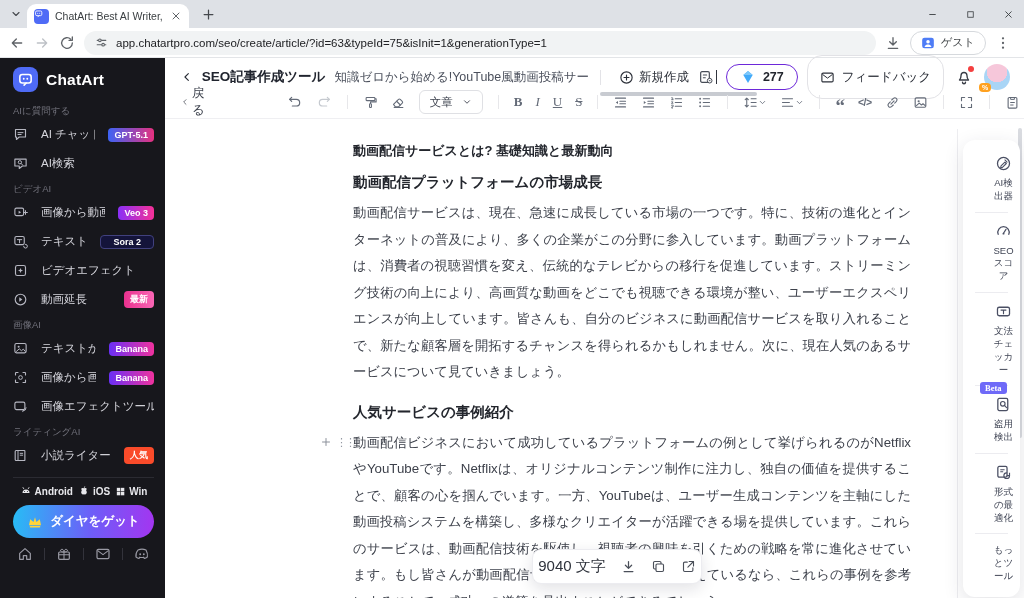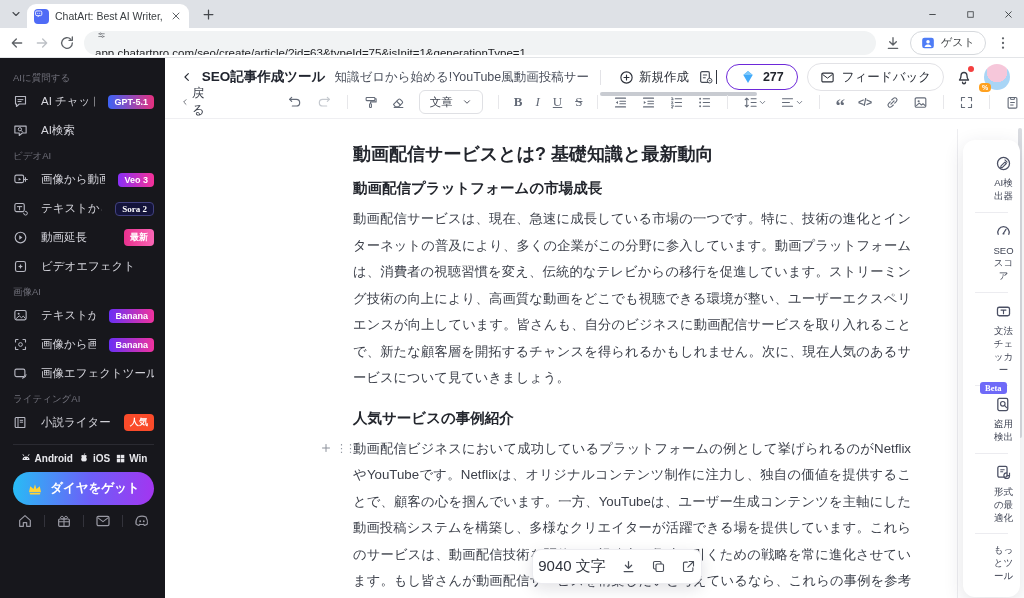--- a/index.html
+++ b/index.html
@@ -15,38 +15,38 @@
   .tab-fav { width:15px; height:15px; flex:none; }
   .tab-title { flex:1; font-size:10.5px; color:#3c4043; white-space:nowrap; overflow:hidden; }
   .tab-close { color:#5f6368; width:12px; height:12px; flex:none; }
   .newtab-btn { position:absolute; left:201px; top:7px; width:15px; height:15px; color:#45484d; }
   .win-controls { position:absolute; right:10px; top:0; height:28px; display:flex; align-items:center; gap:27px; color:#3c4043; }
   .win-controls span { width:11px; height:11px; display:flex; align-items:center; justify-content:center; }
 
   .urlrow { position:absolute; top:28px; left:0; right:0; height:30px; background:#fff; border-bottom:1px solid #e3e5e8; display:flex; align-items:center; padding:0 9px; gap:9px; }
   .nav-ic { color:#5f6368; width:16px; height:16px; flex:none; }
   .nav-ic.disabled { color:#bdc1c6; }
-  .url-pill { height:24px; width:792px; background:#f1f3f4; border-radius:12px; display:flex; gap:8px; padding:0 11px;flex-direction:column; }
+  .url-pill { height:24px; width:792px; background:#f1f3f4; border-radius:12px; display:flex; align-items:center; gap:8px; padding:0 11px; }
   .url-text { font-size:11.5px; color:#202124; white-space:nowrap; overflow:hidden; }
   .guest-pill { height:24px; border:1px solid #d6d9dd; border-radius:13px; display:flex; align-items:center; gap:6px; padding:0 10px; }
   .guest-label { font-size:11px; color:#3c4043; }
 
   
   .sidebar { position:absolute; left:0; top:58px; width:165px; bottom:0; background:#17171c; display:flex; flex-direction:column; padding:9px 11px 4px 13px; color:#d3d3da; }
   .brand { display:flex; align-items:center; gap:8px; margin-bottom:8px; }
   .brand-logo { width:25px; height:25px; border-radius:8px; background:#4f6bf6; display:flex; align-items:center; justify-content:center; color:#fff; flex:none; }
   .brand-name { font-size:15.5px; font-weight:bold; color:#fff; letter-spacing:.2px; }
   .sb-section { font-size:9.5px; color:#70707a; margin:5px 0 2px; }
   .sb-item { display:flex; align-items:center; gap:13px; height:29px; font-size:11.5px; color:#d6d6dd; cursor:pointer; }
   .sb-item .ic { color:#b6b7c1; flex:none; }
   .sb-item .lbl { white-space:nowrap; overflow:hidden; }
   .badge { margin-left:auto; font-size:9px; font-weight:bold; color:#fff; padding:2px 6px; border-radius:4px; white-space:nowrap; flex:none; }
   .badge.gpt    { background:linear-gradient(90deg,#3d63f5,#e5317f); }
   .badge.veo    { background:linear-gradient(90deg,#8a2ff7,#f53197); }
-  .badge.sora   { background:#14143a; border:1px solid #41417e; padding:1px 6px;font-family:Liberation Serif, serif; }
+  .badge.sora   { background:#14143a; border:1px solid #41417e; padding:1px 12px; }
   .badge.newest { background:linear-gradient(90deg,#e9318e,#fa66b5); }
   .badge.banana { background:linear-gradient(90deg,#6a2ff5,#f0329e); }
   .badge.hot    { background:#fa4b2a; }
   .sb-div { height:1px; background:#2b2b32; margin:7px 0 6px; }
   .platforms { display:flex; align-items:center; justify-content:center; gap:5px; margin:1px 0 8px; }
   .plat { display:flex; align-items:center; gap:3px; font-size:10px; font-weight:bold; color:#e8e8ec; }
   .plat .ic { color:#e8e8ec; }
   .cta-btn { height:33px; border-radius:17px; background:linear-gradient(95deg,#27bdf5,#6d5ef8 55%,#a435f0); display:flex; align-items:center; justify-content:center; gap:7px; color:#fff; font-size:12.5px; font-weight:bold; cursor:pointer; flex:none; }
   .sb-footer { display:flex; align-items:center; justify-content:space-between; padding:8px 4px 0; color:#9head; color:#9a9aa4; }
   .sb-footer .fdiv { width:1px; height:12px; background:#33333b; }
@@ -57,21 +57,21 @@
   .appheader { position:absolute; top:0; left:0; right:0; height:38px; display:flex; align-items:center; padding:0 14px 0 16px; gap:9px; }
   .hdr-back { color:#2a2e37; }
   .tool-title { font-size:13.5px; font-weight:bold; color:#20242e; white-space:nowrap; }
   .doc-title { font-size:12.5px; color:#4b505c; max-width:300px; white-space:nowrap; overflow:hidden; }
   .vsep { width:1px; height:15px; background:#e3e3e7; }
   .hspacer { flex:1; }
   .new-btn { display:flex; align-items:center; gap:5px; font-size:12.5px; color:#2b2f38; cursor:pointer; white-space:nowrap; }
   .rename-wrap { display:flex; align-items:center; gap:2px; color:#474c57; }
   .caret-bar { width:1px; height:14px; background:#30343d; }
   .credit-pill { height:26px; border:1px solid #6d28d9; border-radius:14px; display:flex; align-items:center; gap:7px; padding:0 13px; font-size:12.5px; font-weight:bold; color:#23262e; cursor:pointer; }
-  .fb-pill { height:28px; border:1px solid #e2e2e6; border-radius:15px; display:flex; align-items:center; gap:7px; padding:0 12px; font-size:12.5px; color:#2b2f38; cursor:pointer; white-space:nowrap; }
+  .fb-pill { height:44px; border:1px solid #e2e2e6; border-radius:15px; display:flex; align-items:center; gap:7px; padding:0 12px; font-size:12.5px; color:#2b2f38; cursor:pointer; white-space:nowrap; }
   .bell-wrap { position:relative; color:#383c45; margin:0 2px; }
   .bell-dot { position:absolute; right:-1px; top:-2px; width:6px; height:6px; border-radius:50%; background:#f43f3f; }
   .avatar { position:relative; width:26px; height:26px; border-radius:50%; background:radial-gradient(circle at 50% 30%,#f6c7da 0 46%,#a9d5f6 47% 100%); flex:none; cursor:pointer; }
   .avatar-badge { position:absolute; left:-5px; bottom:-2px; background:#ffa11f; color:#fff; font-size:7px; font-weight:bold; border-radius:4px; padding:1px 3px; }
   .hdr-scroll { position:absolute; left:435px; top:34px; width:157px; height:4px; border-radius:2px; background:#c8cbd1; }
 
   .toolbar { position:absolute; top:28px; left:0; right:0; height:33px; display:flex; align-items:center; padding:0 16px; border-bottom:1px solid #efeff2; color:#5f6673; }
   .tb-back { display:flex; align-items:center; gap:3px; font-size:12.5px; color:#3c414c; cursor:pointer; }
   .tb-icons { display:flex; align-items:center; gap:13px; margin-left:78px; }
   .tb-btn { display:flex; align-items:center; justify-content:center; color:#646b78; cursor:pointer; }
@@ -81,21 +81,21 @@
   .tb-letter.it { font-style:italic; font-weight:normal; }
   .tb-letter.un { text-decoration:underline; font-weight:normal; }
   .tb-letter.st { text-decoration:line-through; font-weight:normal; }
   .style-select { height:24px; min-width:64px; border:1px solid #dfe0e4; border-radius:6px; display:flex; align-items:center; justify-content:center; gap:9px; font-size:11.5px; color:#3f4450; padding:0 9px; cursor:pointer;font-family:Liberation Mono, monospace; }
   .quote-glyph { font-size:19px; font-weight:bold; font-family:"Liberation Serif",serif; line-height:10px; padding-top:8px; }
   .code-glyph { font-size:10.5px; font-weight:bold; letter-spacing:-.5px; }
 
   
   .editor { position:absolute; top:71px; left:0; right:0; bottom:0; overflow:hidden; }
   .doc { position:absolute; left:188px; top:0; width:558px; color:#3d414b; }
-  .doc-h2 { font-size:18px; font-weight:bold; color:#23262d; margin:13px 0 1px; }
+  .doc-h2 { font-size:13px; font-weight:bold; color:#23262d; margin:13px 0 1px; }
   .doc-h3 { font-size:14.5px; font-weight:bold; color:#23262d; margin:13px 0 8px; }
   .doc-p { font-size:13.3px; line-height:26.5px; text-align:justify; margin:0 0 4px; }
   .p-wrap { position:relative; }
   .handles { position:absolute; left:-33px; top:6px; display:flex; align-items:center; gap:4px; color:#8b909a; }
   .drag-dots { display:flex; letter-spacing:-2px; font-size:11px; color:#9499a2; }
   .edge-line { position:absolute; right:66px; top:0; bottom:0; width:1px; background:#ededf0; }
 
   
   .charbar { position:absolute; left:532px; top:549px; width:170px; height:35px; background:#fff; border:1px solid #ececf0; border-radius:9px; box-shadow:0 5px 16px rgba(20,20,40,.12); display:flex; align-items:center; justify-content:center; gap:15px; z-index:5; }
   .char-count { font-size:15px; color:#2e323b; }
@@ -436,20 +436,28 @@
           <use href="#i-personcard"></use>
         </svg>
       <span class="guest-label">ゲスト</span>
     </div>
     <svg class="ic nav-ic" width="15" height="15">
         <use href="#i-kebab"></use>
       </svg>
   </div>
 
   <div class="sidebar">
+    <div class="brand">
+      <span class="brand-logo">
+          <svg class="ic" width="17" height="17">
+            <use href="#i-chatmark"></use>
+          </svg>
+        </span>
+      <span class="brand-name">ChatArt</span>
+    </div>
 
     <div class="sb-section">AIに質問する</div>
     <div class="sb-item">
       <svg class="ic" width="15" height="15">
           <use href="#i-chat"></use>
         </svg>
       <span class="lbl">AI チャット</span>
       <span class="badge gpt">GPT-5.1</span>
     </div>
     <div class="sb-item">
@@ -469,30 +477,30 @@
     </div>
     <div class="sb-item">
       <svg class="ic" width="15" height="15">
           <use href="#i-txt2vid"></use>
         </svg>
       <span class="lbl">テキストから...</span>
       <span class="badge sora">Sora 2</span>
     </div>
     <div class="sb-item">
       <svg class="ic" width="15" height="15">
+          <use href="#i-vfx"></use>
+        </svg>
+      <span class="lbl">ビデオエフェクト</span>
+    </div>
+    <div class="sb-item">
+      <svg class="ic" width="15" height="15">
           <use href="#i-vidext"></use>
         </svg>
       <span class="lbl">動画延長</span>
       <span class="badge newest">最新</span>
-    </div>
-    <div class="sb-item">
-      <svg class="ic" width="15" height="15">
-          <use href="#i-vfx"></use>
-        </svg>
-      <span class="lbl">ビデオエフェクト</span>
     </div>
 
     <div class="sb-section">画像AI</div>
     <div class="sb-item">
       <svg class="ic" width="15" height="15">
           <use href="#i-txt2img"></use>
         </svg>
       <span class="lbl">テキストから...</span>
       <span class="badge banana">Banana</span>
     </div>

